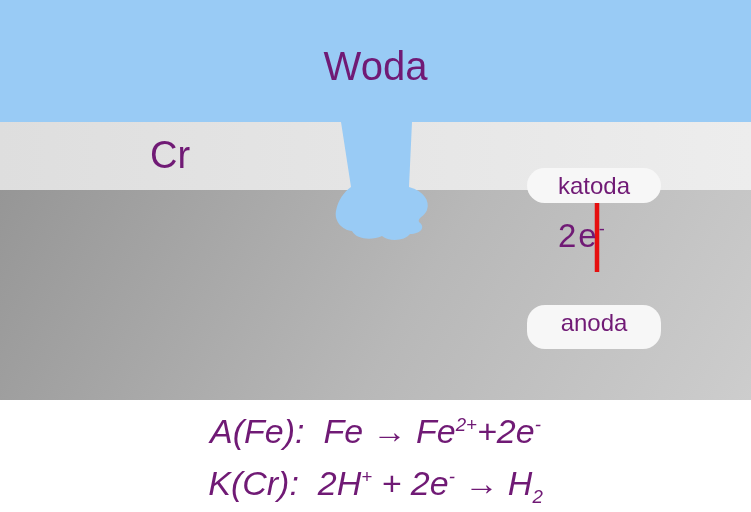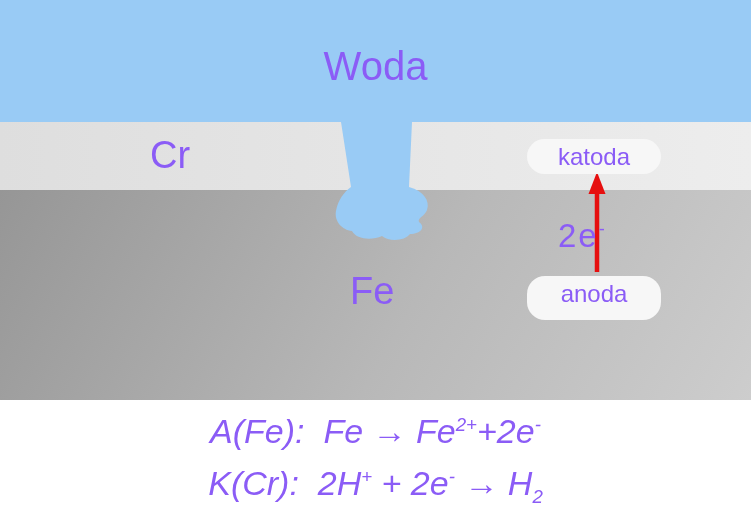--- a/index.html
+++ b/index.html
@@ -6,21 +6,21 @@
     margin: 0;
     padding: 0;
     background: #ffffff;
   }
   .stage {
     position: relative;
     width: 751px;
     height: 512px;
     background: #ffffff;
     font-family: "Liberation Sans", "DejaVu Sans", sans-serif;
-    color: #8b5cf6;
+    color: #701a75;
     overflow: hidden;
   }
   
   .water {
     position: absolute;
     top: 0; left: 0;
     width: 751px; height: 122px;
     background: #99cbf5;
   }
   .cr-band {
@@ -64,20 +64,21 @@
     line-height: 42px;
   }
   .pill {
     position: absolute;
     width: 134px; height: 35px;
     background: #f7f7f7;
     border-radius: 18px;
     text-align: center;
     font-size: 24px;
     line-height: 35px;
+    margin-top: 29px;
   }
   .pill.katoda { top: 139px; left: 527px; }
   .pill.anoda  { top: 276px; left: 527px; height: 44px; line-height: 36px; }
   .electron-label {
     position: absolute;
     top: 210px; left: 514px;
     font-size: 33px;
     line-height: 38px;
     letter-spacing: 2px;
     margin-left: 44px;
@@ -121,21 +122,20 @@
              C342,230 334,221 336,211
              C338,200 344,192 351,187 Z" fill="#99cbf5"></path>
     <g>
       <line x1="597" y1="272" x2="597" y2="192" stroke="#e60f0f" stroke-width="4.5"></line>
       <polygon points="597,172 588.5,194 605.5,194" fill="#e60f0f"></polygon>
     </g>
   </svg>
 
   <div class="water-label">Woda</div>
   <div class="cr-label">Cr</div>
-  <div class="fe-label">Fe</div>
 
   <div class="pill katoda">
     <span>katoda</span>
   </div>
   <div class="pill anoda">
     <span>anoda</span>
   </div>
 
   <div class="electron-label">
     <span>2e</span><sup>-</sup>

